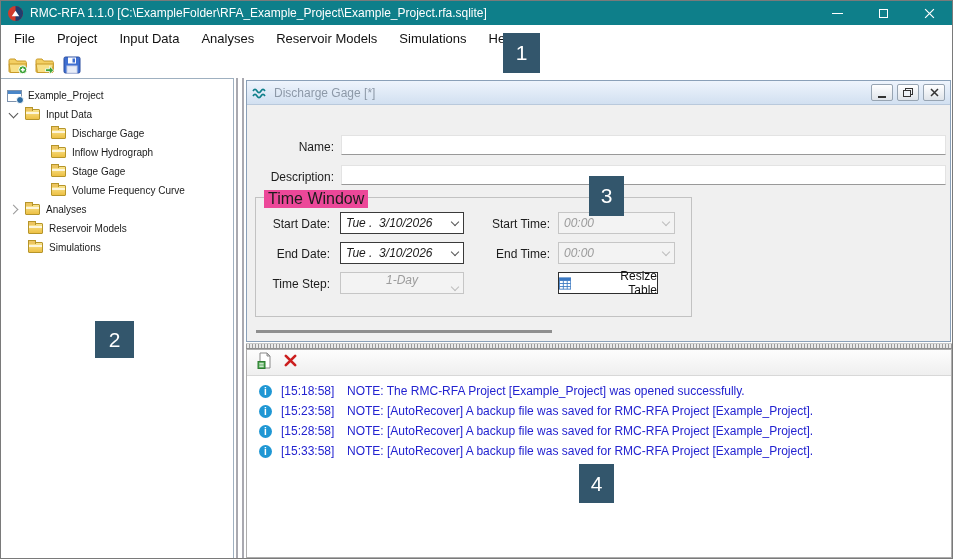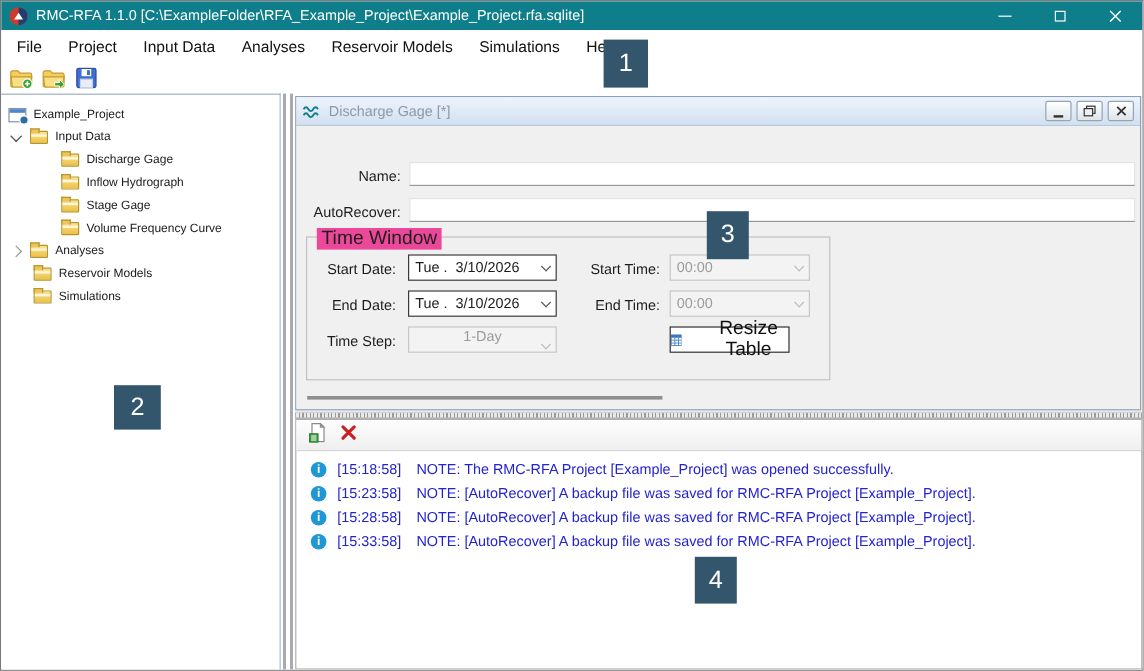--- a/index.html
+++ b/index.html
@@ -57,26 +57,26 @@
   .mdi-restore::before { content:""; position:absolute; top:0; right:0; width:6px; height:5px; border:1px solid #333; }
   .mdi-restore::after { content:""; position:absolute; bottom:0; left:0; width:6px; height:5px; border:1px solid #333; background:#eef2f7; }
 
   .doc-content { position:relative; height:235px; background:#f0f0f0; font-size:12px; color:#1c1c1c; }
   .flabel { position:absolute; text-align:right; }
   .flat-input { position:absolute; height:20px; background:#fff; border:1px solid #e3e3e3; border-bottom:1px solid #999; font:12px "Liberation Sans", sans-serif; padding:0 4px; }
 
   .groupbox { position:absolute; border:1px solid #c2c2c2; }
   .gb-title { position:absolute; top:-8px; left:8px; background:#ec4899; padding:0 4px; font-size:16px; color:#1c1c1c; }
   .gb-label { position:absolute; text-align:right; font-size:12px; color:#1c1c1c; }
-  .combo { position:absolute; display:flex; align-items:center; padding:0 5px; font-size:12px; background:#fff; border:1px solid #3a3a3a; color:#1c1c1c; }
+  .combo { position:absolute; display:flex; align-items:center; padding:0 5px; font-size:12px; background:#fff; border:1px solid #3a3a3a; color:#1c1c1c;font-style:italic; }
   .combo-value { white-space:pre; }
   .combo .cchev { margin-left:auto; width:6px; height:6px; border-right:1.5px solid #555; border-bottom:1.5px solid #555; transform:rotate(45deg); margin-top:-3px; }
   .combo.disabled { background:#f3f3f3; border-color:#c6c6c6; color:#9c9c9c; }
   .combo.disabled .cchev { border-color:#bdbdbd; }
-  .resize-btn { position:absolute; display:flex; align-items:center; justify-content:center; gap:22px; background:#fff; border:1px solid #2e2e2e; font-size:16px; color:#111; }
+  .resize-btn { position:absolute; display:flex; align-items:center; justify-content:center; gap:22px; background:#fff; border:1px solid #2e2e2e; font-size:12px; color:#111;text-align:right; }
   .hthumb { position:absolute; left:9px; top:225px; width:296px; height:3px; background:#8f8f8f; }
 
   
   .hsplit { position:absolute; left:245px; right:0; top:265px; height:6px;
             background:repeating-linear-gradient(90deg,#9a9a9a 0 1px,#e9e9e9 1px 3px); border-top:1px solid #c9c9c9; border-bottom:1px solid #8f8f8f; }
   .msg-panel { position:absolute; left:245px; right:0; top:271px; bottom:0; background:#fff; border:1px solid #adadad; }
   .msg-toolbar { height:26px; border-bottom:1px solid #d8d8d8; background:linear-gradient(#fdfdfd,#efefef); display:flex; align-items:center; gap:10px; padding-left:10px; }
   .msg-list { padding-top:5px; }
   .msg-row { display:flex; align-items:center; height:20px; font-size:12px; color:#2323d0; }
   .info-icon { width:13px; height:13px; border-radius:50%; background:#1f97d4; color:#fff; font-size:10px; font-weight:bold; display:flex; align-items:center; justify-content:center; margin-left:12px; flex:none; }
@@ -218,21 +218,21 @@
             <svg width="9" height="9" viewBox="0 0 9 9">
                 <path d="M1 1 L8 8 M8 1 L1 8" stroke="#333" stroke-width="1.5"></path>
               </svg>
           </div>
         </div>
       </div>
 
       <div class="doc-content">
         <span class="flabel" style="left:20px; top:35px; width:67px;">Name:</span>
         <input class="flat-input" style="left: 94px; top: 30px; width: 605px;" value="">
-        <span class="flabel" style="left:7px; top:65px; width:80px;">AutoRecover:</span>
+        <span class="flabel" style="left:7px; top:65px; width:80px;">Description:</span>
         <input class="flat-input" style="left: 94px; top: 60px; width: 605px;" value="">
 
         <div class="groupbox" style="left:8px; top:92px; width:437px; height:120px;">
           <span class="gb-title">Time Window</span>
 
           <span class="gb-label" style="left:2px; top:19px; width:72px;">Start Date:</span>
           <div class="combo" style="left:84px; top:14px; width:124px; height:22px;">
             <span class="combo-value">Tue .  3/10/2026</span>
             <span class="cchev"></span>
           </div>

